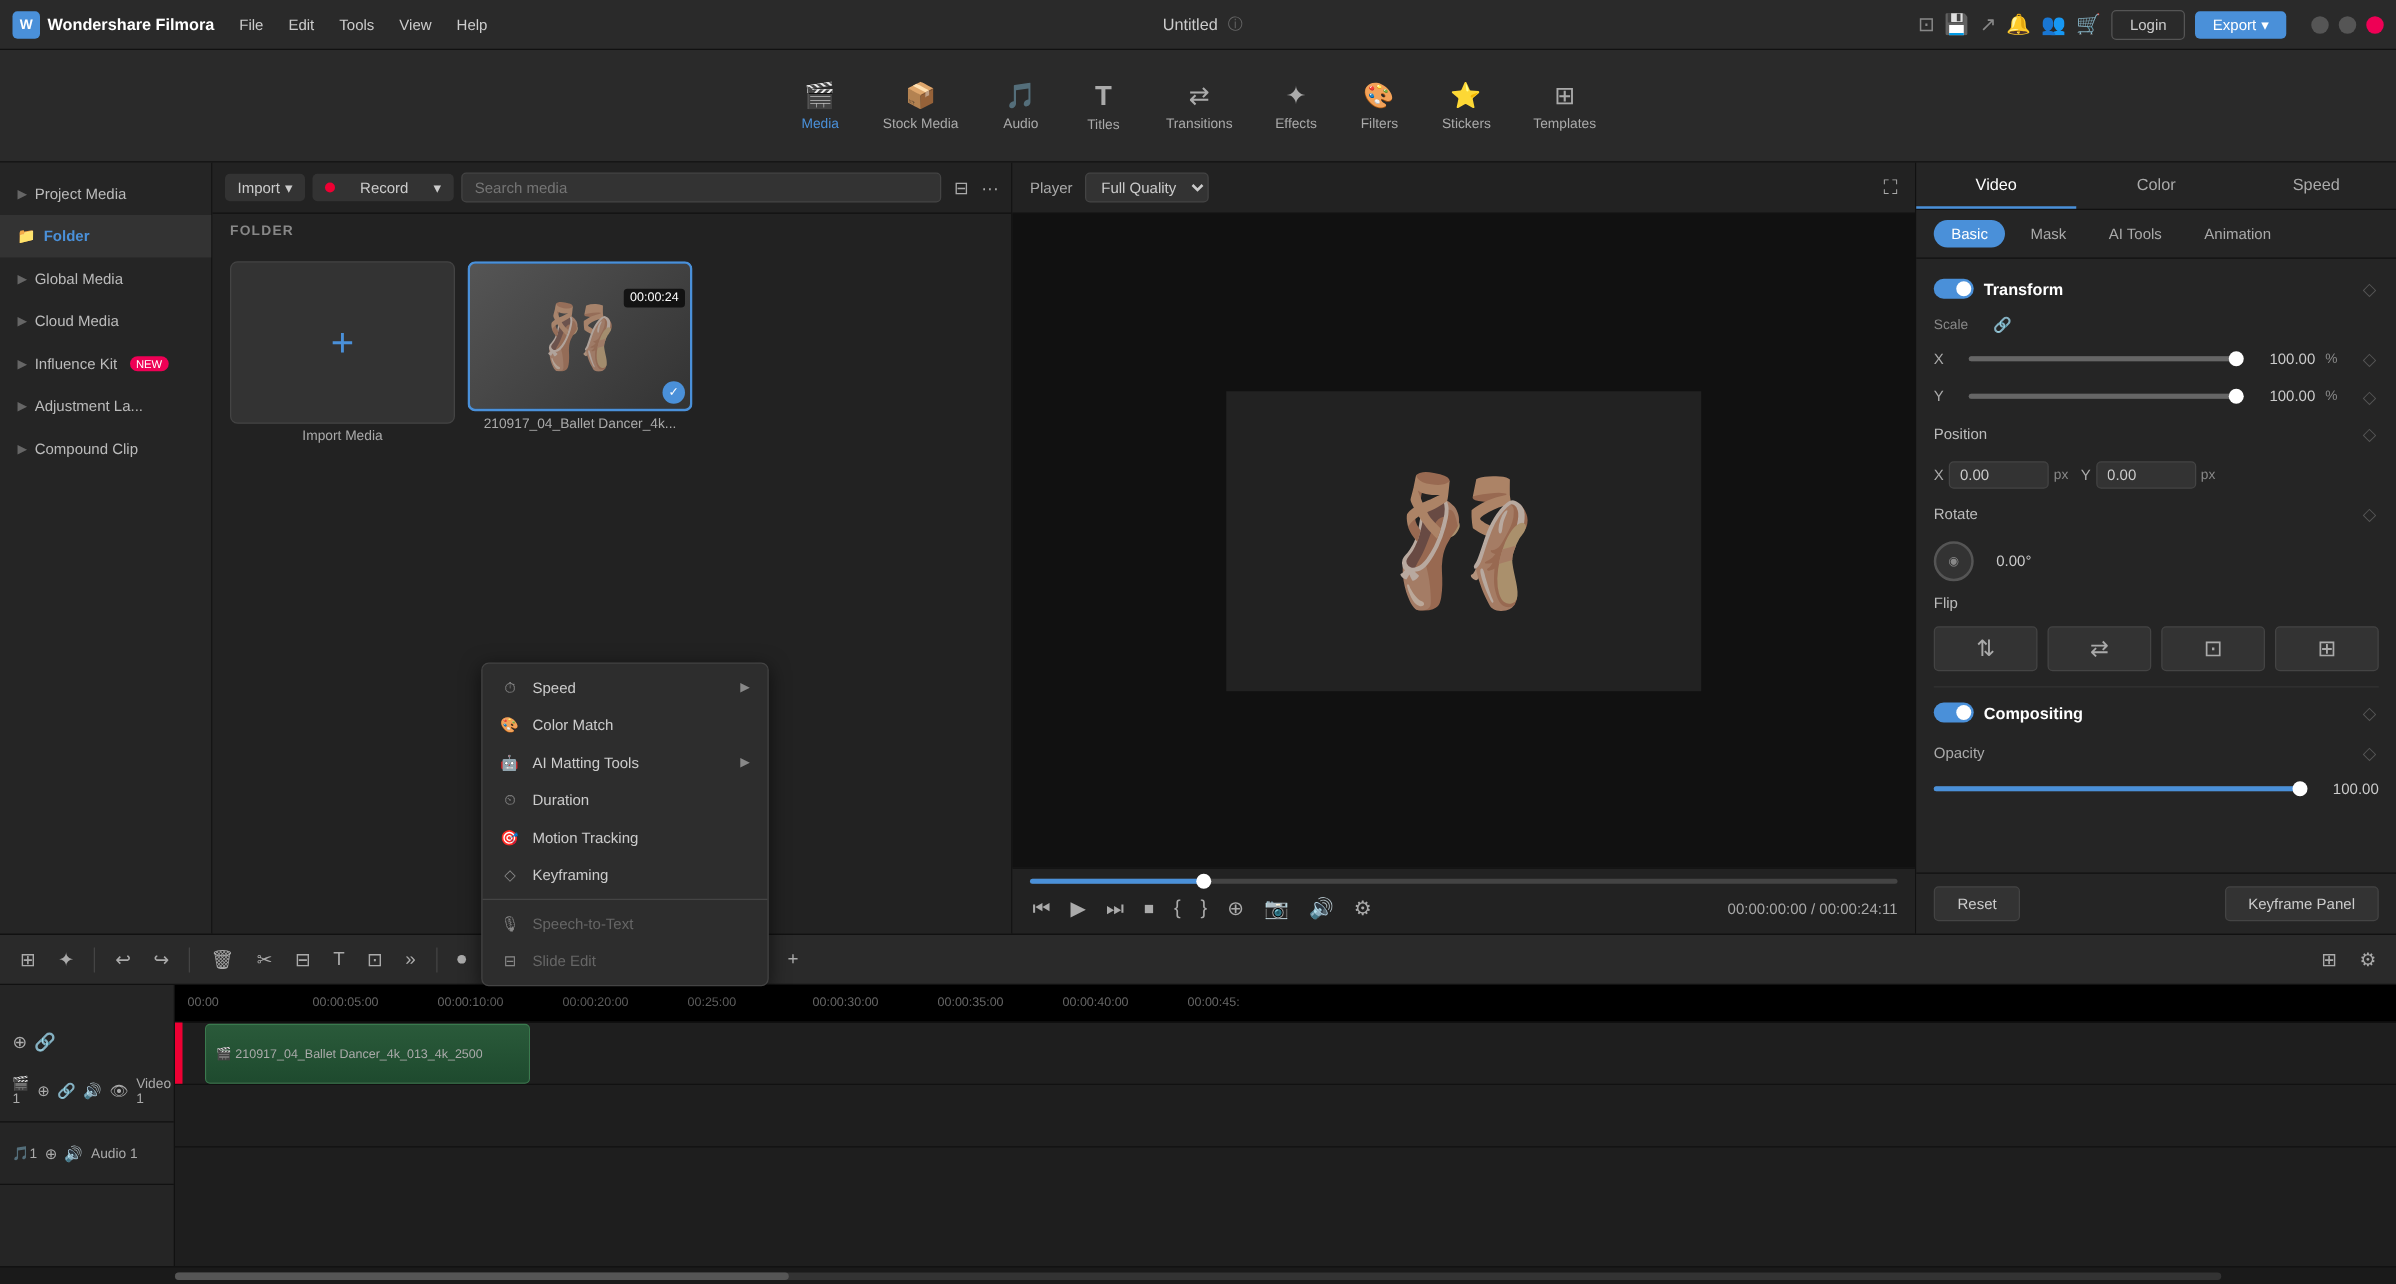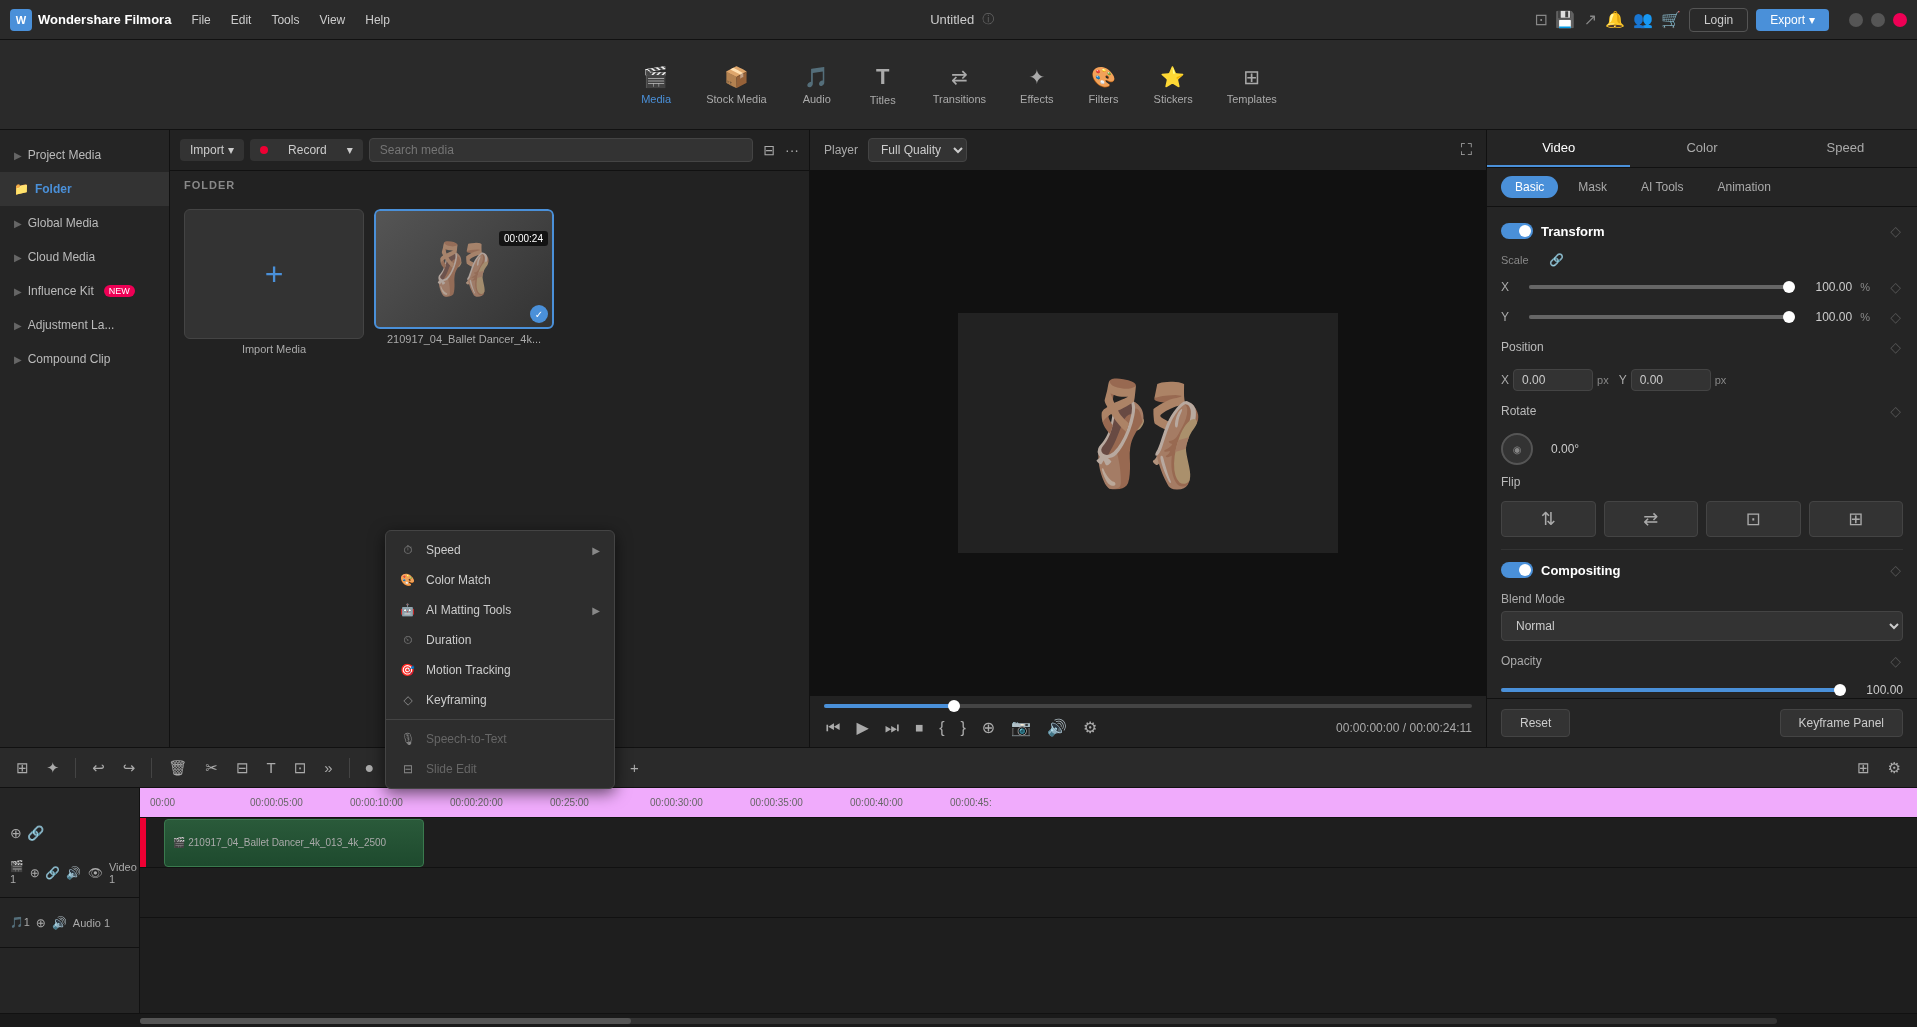--- a/index.html
+++ b/index.html
@@ -68,21 +68,21 @@
     #player-viewport .dancer-display { font-size: 100px; opacity: 0.7; }
     #player-controls { background: #222; padding: 8px 14px; border-top: 1px solid #111; }
     #player-controls .progress-bar-wrap { height: 4px; background: #444; border-radius: 2px; margin-bottom: 8px; position: relative; }
     #player-controls .progress-fill { width: 20%; height: 100%; background: #4a90d9; border-radius: 2px; }
     #player-controls .progress-thumb { width: 12px; height: 12px; background: #fff; border-radius: 50%; position: absolute; top: -4px; left: 20%; transform: translateX(-50%); }
     #player-controls .ctrl-row { display: flex; align-items: center; gap: 12px; }
     #player-controls .time-display { font-size: 12px; color: #aaa; margin-left: auto; }
     .ctrl-btn { background: transparent; border: none; color: #aaa; cursor: pointer; font-size: 16px; padding: 2px; }
 
     
-    #right-panel { width: 430px; background: #252525; display: flex; flex-direction: column; }
+    #right-panel { width: 384px; background: #252525; display: flex; flex-direction: column; }
     #right-panel-tabs { display: flex; border-bottom: 1px solid #111; }
     .rpanel-tab { flex: 1; text-align: center; padding: 10px 4px; cursor: pointer; color: #aaa; font-size: 13px; border-bottom: 2px solid transparent; }
     .rpanel-tab.active { color: #fff; border-bottom: 2px solid #4a90d9; }
     #right-panel-subtabs { display: flex; padding: 8px 14px; gap: 6px; border-bottom: 1px solid #111; }
     .subtab { padding: 4px 14px; border-radius: 14px; cursor: pointer; font-size: 12px; color: #aaa; }
     .subtab.active { background: #4a90d9; color: #fff; }
     #right-panel-content { flex: 1; overflow-y: auto; padding: 14px; }
     .section-row { display: flex; align-items: center; justify-content: space-between; margin-bottom: 12px; }
     .section-label { font-size: 13px; color: #fff; font-weight: bold; }
     .section-toggle { width: 32px; height: 16px; background: #4a90d9; border-radius: 8px; position: relative; cursor: pointer; }
@@ -116,21 +116,21 @@
     #timeline { height: 280px; background: #1e1e1e; border-top: 1px solid #111; display: flex; flex-direction: column; }
     #timeline-toolbar { height: 40px; background: #2a2a2a; display: flex; align-items: center; padding: 0 10px; gap: 6px; border-bottom: 1px solid #111; }
     .tl-btn { background: transparent; border: none; color: #aaa; cursor: pointer; font-size: 15px; padding: 4px 6px; border-radius: 3px; }
     .tl-separator { width: 1px; height: 20px; background: #444; margin: 0 4px; }
     .tl-zoom-slider { width: 80px; height: 4px; background: #444; border-radius: 2px; position: relative; cursor: pointer; margin: 0 6px; }
     .tl-zoom-thumb { width: 10px; height: 10px; background: #fff; border-radius: 50%; position: absolute; top: -3px; left: 70%; transform: translateX(-50%); }
     #timeline-content { display: flex; flex: 1; overflow: hidden; }
     #timeline-tracks-label { width: 140px; background: #252525; border-right: 1px solid #111; display: flex; flex-direction: column; padding-top: 30px; }
     .track-label-row { height: 50px; display: flex; align-items: center; gap: 6px; padding: 0 10px; font-size: 11px; color: #aaa; border-bottom: 1px solid #111; }
     #timeline-ruler-tracks { flex: 1; display: flex; flex-direction: column; overflow-x: auto; }
-    #timeline-ruler { height: 30px; background: #f0abfc; display: flex; align-items: center; padding: 0 10px; border-bottom: 1px solid #111; overflow: hidden; }
+    #timeline-ruler { height: 30px; background: #000000; display: flex; align-items: center; padding: 0 10px; border-bottom: 1px solid #111; overflow: hidden; }
     .ruler-mark { font-size: 10px; color: #666; min-width: 100px; }
     #timeline-tracks { flex: 1; position: relative; }
     .track-row { height: 50px; border-bottom: 1px solid #111; position: relative; display: flex; align-items: center; }
     .video-clip { height: 48px; background: linear-gradient(180deg, #2a5a3a 0%, #1e4a2e 100%); border: 1px solid #3a7a4e; border-radius: 4px; position: absolute; left: 24px; width: 260px; display: flex; align-items: center; padding: 0 8px; cursor: pointer; }
     .video-clip .clip-label { font-size: 10px; color: #aaa; white-space: nowrap; overflow: hidden; text-overflow: ellipsis; }
 
     
     #context-menu { position: fixed; left: 385px; top: 530px; background: #2d2d2d; border: 1px solid #444; border-radius: 6px; z-index: 100; width: 230px; box-shadow: 0 4px 16px rgba(0,0,0,0.6); padding: 4px 0; }
     .ctx-item { display: flex; align-items: center; gap: 10px; padding: 8px 14px; cursor: pointer; color: #ccc; font-size: 12px; }
     .ctx-item .ctx-icon { font-size: 12px; color: #888; width: 16px; text-align: center; }
@@ -420,26 +420,20 @@
       <div class="section-divider"></div>
 
       <div class="section-row">
         <div style="display:flex;align-items:center;gap:8px;">
           <div class="section-toggle"></div>
           <span class="section-label">Compositing</span>
         </div>
         <button class="diamond-btn">◇</button>
       </div>
 
-      <div style="margin-bottom:10px;">
-        <div style="font-size:12px;color:#aaa;margin-bottom:5px;">Blend Mode</div>
-        <select class="blend-select">
-          <option>Normal</option>
-        </select>
-      </div>
 
       <div class="section-row">
         <span style="font-size:12px;color:#aaa;">Opacity</span>
         <button class="diamond-btn">◇</button>
       </div>
       <div class="opacity-row">
         <div class="opacity-slider">
           <div class="opacity-fill"></div>
           <div class="opacity-thumb"></div>
         </div>

